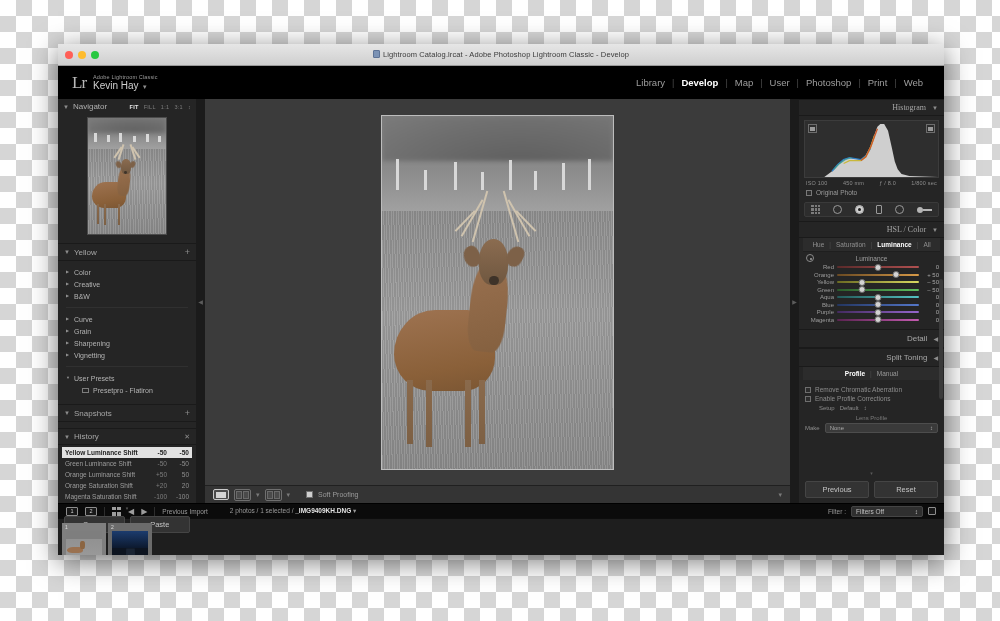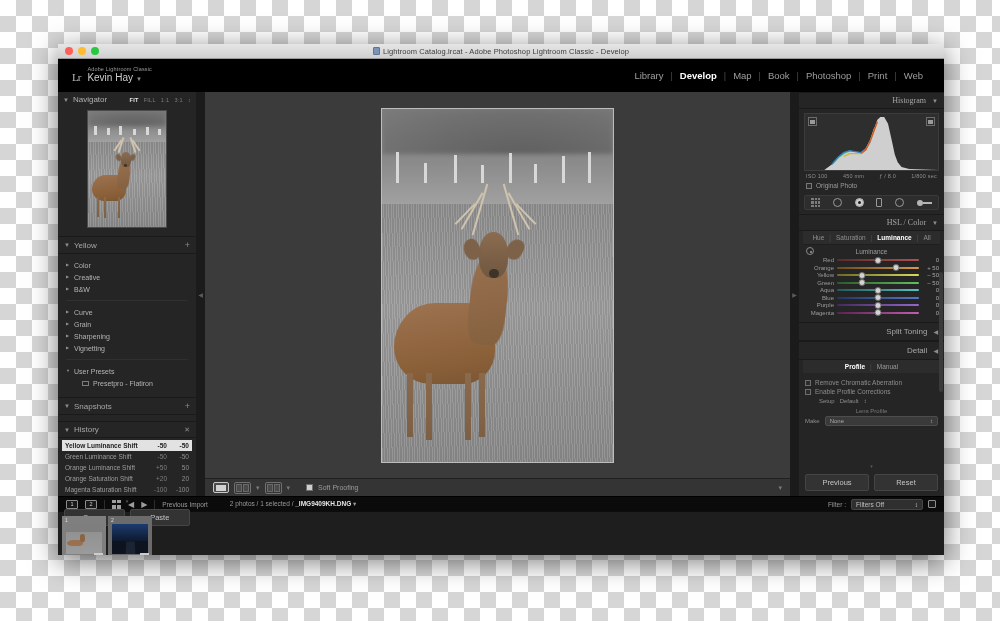--- a/index.html
+++ b/index.html
@@ -23,21 +23,21 @@
     position: absolute;
     left: 58px; top: 44px;
     width: 886px; height: 511px;
     background: #1c1c1c;
     box-shadow: 0 6px 26px rgba(0,0,0,0.55);
     overflow: hidden;
   }
   
   .titlebar {
     position: relative;
-    height: 15px;
+    height: 22px;
     background: linear-gradient(#e6e6e6, #cfcfcf);
     border-bottom: 1px solid #9a9a9a;
     display: flex; align-items: center;
   }
   .traffic { display: flex; gap: 5px; padding-left: 7px; }
   .dot { width: 8px; height: 8px; border-radius: 50%; }
   .dot.r { background: #ff5f57; }
   .dot.y { background: #febc2e; }
   .dot.g { background: #28c840; }
   .title-text {
@@ -53,21 +53,21 @@
   }
   .title-icon { border: 1px solid #5e7396; }
   
   .topbar {
     height: 33px; background: #000000;
     display: flex; align-items: center; justify-content: space-between;
     padding: 0 14px 0 14px;
   }
   .identity { display: flex; align-items: flex-end; gap: 7px; }
   .lr-logo {
-    font-size: 11px; color: #b8b8b8; letter-spacing: -1px;
+    font-size: 17px; color: #b8b8b8; letter-spacing: -1px;
     font-family: "Liberation Serif", serif; line-height: 1;
     padding-bottom: 1px;
   }
   .id-lines { line-height: 1.08; }
   .id-app { font-size: 5.5px; color: #9b9b9b; letter-spacing: .15px; }
   .id-user { font-size: 10px; color: #cfcfcf; }
   .id-user .car { font-size: 6px; color: #8d8d8d; margin-left: 3px; }
   .modules { display: flex; align-items: center; gap: 0; }
   .module {
     font-size: 9.5px; color: #9e9e9e; padding: 0 7px; cursor: default;
@@ -358,21 +358,21 @@
         <div class="id-user"><span>Kevin Hay</span><span class="car">▼</span></div>
       </div>
     </div>
     <div class="modules">
       <span class="module">Library</span>
       <span class="msep">|</span>
       <span class="module active">Develop</span>
       <span class="msep">|</span>
       <span class="module">Map</span>
       <span class="msep">|</span>
-      <span class="module">Book</span>
+      <span class="module">User</span>
       <span class="msep">|</span>
       <span class="module">Photoshop</span>
       <span class="msep">|</span>
       <span class="module">Print</span>
       <span class="msep">|</span>
       <span class="module">Web</span>
     </div>
   </div>
 
   <div class="body">
@@ -698,25 +698,25 @@
           <span class="sname">Magenta</span>
           <span class="strack">
               <span class="grad" style="background:linear-gradient(90deg,#5a2350,#c45bb0)"></span>
               <span class="sknob" style="left:50%"></span>
             </span>
           <span class="sval">0</span>
         </div>
       </div>
 
       <div class="cpanel">
+        <span>Detail</span>
+        <span class="tri">◀</span>
+      </div>
+      <div class="cpanel">
         <span>Split Toning</span>
-        <span class="tri">◀</span>
-      </div>
-      <div class="cpanel">
-        <span>Detail</span>
         <span class="tri">◀</span>
       </div>
 
       <div class="lc-tabs">
         <span class="lc-tab on">Profile</span>
         <span class="hsl-tsep">|</span>
         <span class="lc-tab">Manual</span>
       </div>
 
       <div class="lc-body">

